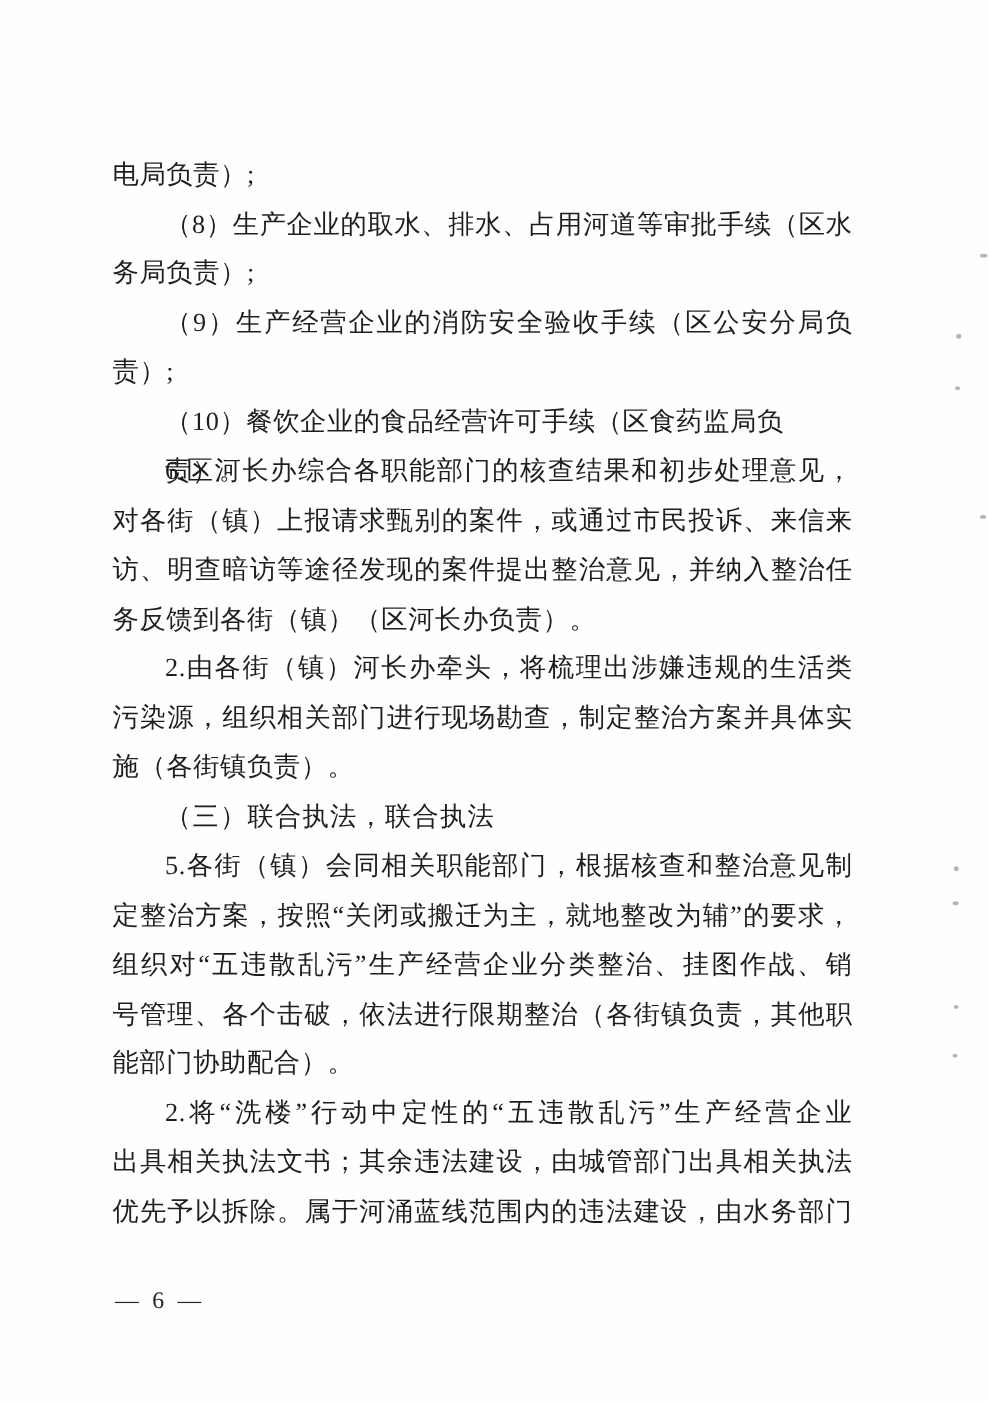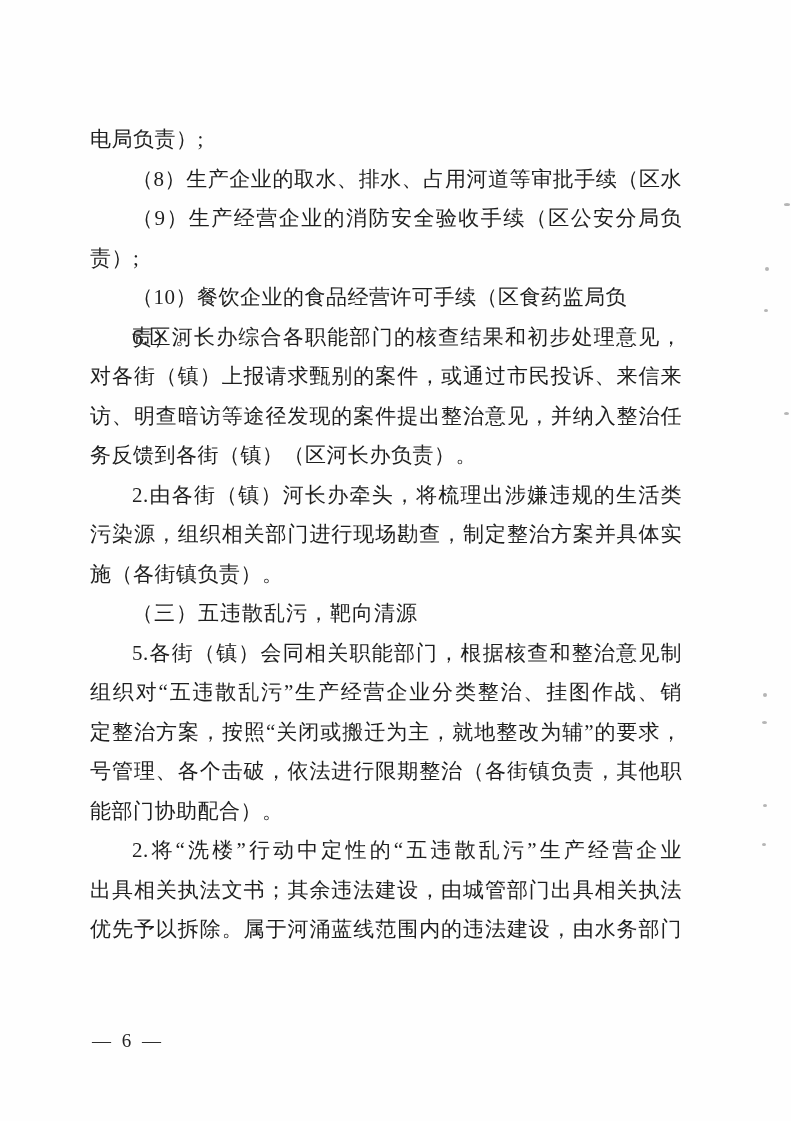--- a/index.html
+++ b/index.html
@@ -59,34 +59,35 @@
 </style>
 </head>
 <body>
 
 <div class="page">
 
   <div class="textblock">
 
   <p class="line">电局负责）;</p>
       <p class="line indent justify">（8）生产企业的取水、排水、占用河道等审批手续（区水</p>
+      <p class="line">务局负责）;</p>
       <p class="line indent justify">（9）生产经营企业的消防安全验收手续（区公安分局负</p>
       <p class="line">责）;</p>
       <p class="line indent">（10）餐饮企业的食品经营许可手续（区食药监局负责）。</p>
       <p class="line indent justify">6.区河长办综合各职能部门的核查结果和初步处理意见，</p>
       <p class="line justify">对各街（镇）上报请求甄别的案件，或通过市民投诉、来信来</p>
       <p class="line justify">访、明查暗访等途径发现的案件提出整治意见，并纳入整治任</p>
       <p class="line">务反馈到各街（镇）（区河长办负责）。</p>
       <p class="line indent justify">2.由各街（镇）河长办牵头，将梳理出涉嫌违规的生活类</p>
       <p class="line justify">污染源，组织相关部门进行现场勘查，制定整治方案并具体实</p>
       <p class="line">施（各街镇负责）。</p>
-      <p class="line indent heading">（三）五违散乱污，靶向清源</p>
+      <p class="line indent heading">（三）联合执法，联合执法</p>
       <p class="line indent justify">5.各街（镇）会同相关职能部门，根据核查和整治意见制</p>
+      <p class="line justify">定整治方案，按照“关闭或搬迁为主，就地整改为辅”的要求，</p>
       <p class="line justify">组织对“五违散乱污”生产经营企业分类整治、挂图作战、销</p>
-      <p class="line justify">定整治方案，按照“关闭或搬迁为主，就地整改为辅”的要求，</p>
       <p class="line justify">号管理、各个击破，依法进行限期整治（各街镇负责，其他职</p>
       <p class="line">能部门协助配合）。</p>
       <p class="line indent justify">2.将“洗楼”行动中定性的“五违散乱污”生产经营企业</p>
       <p class="line justify">出具相关执法文书；其余违法建设，由城管部门出具相关执法</p>
       <p class="line justify">优先予以拆除。属于河涌蓝线范围内的违法建设，由水务部门</p>
     </div>
 
   <div class="pagenum">— 6 —</div>
 
   <i class="speck" style="left:784px;top:203px;width:6px;height:3px"></i>

